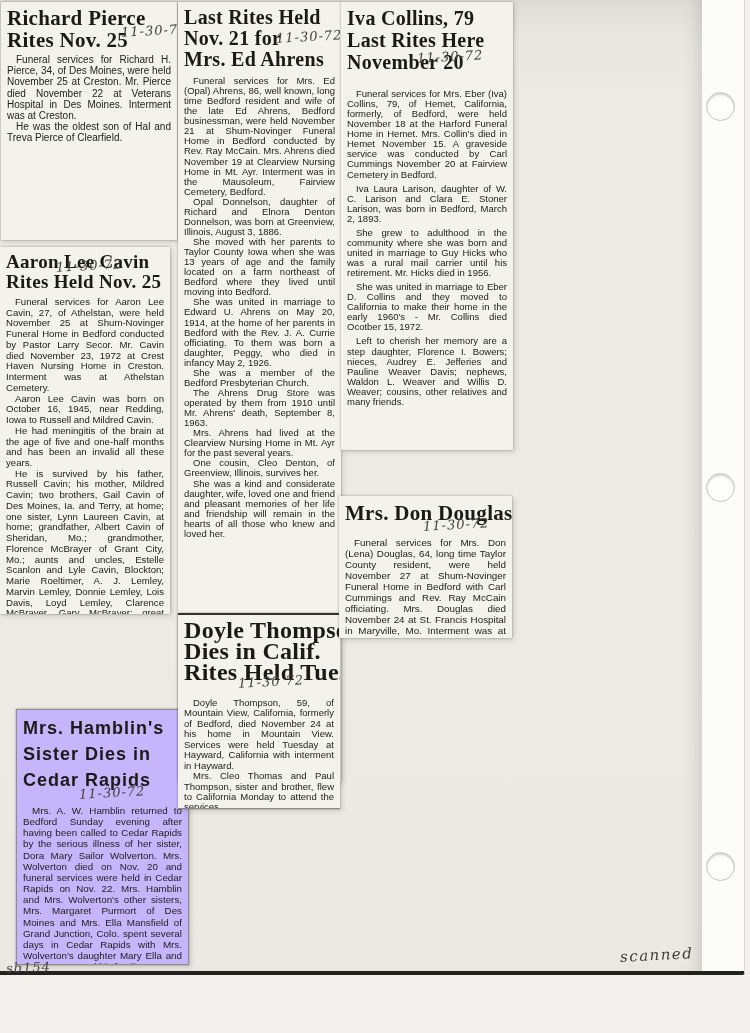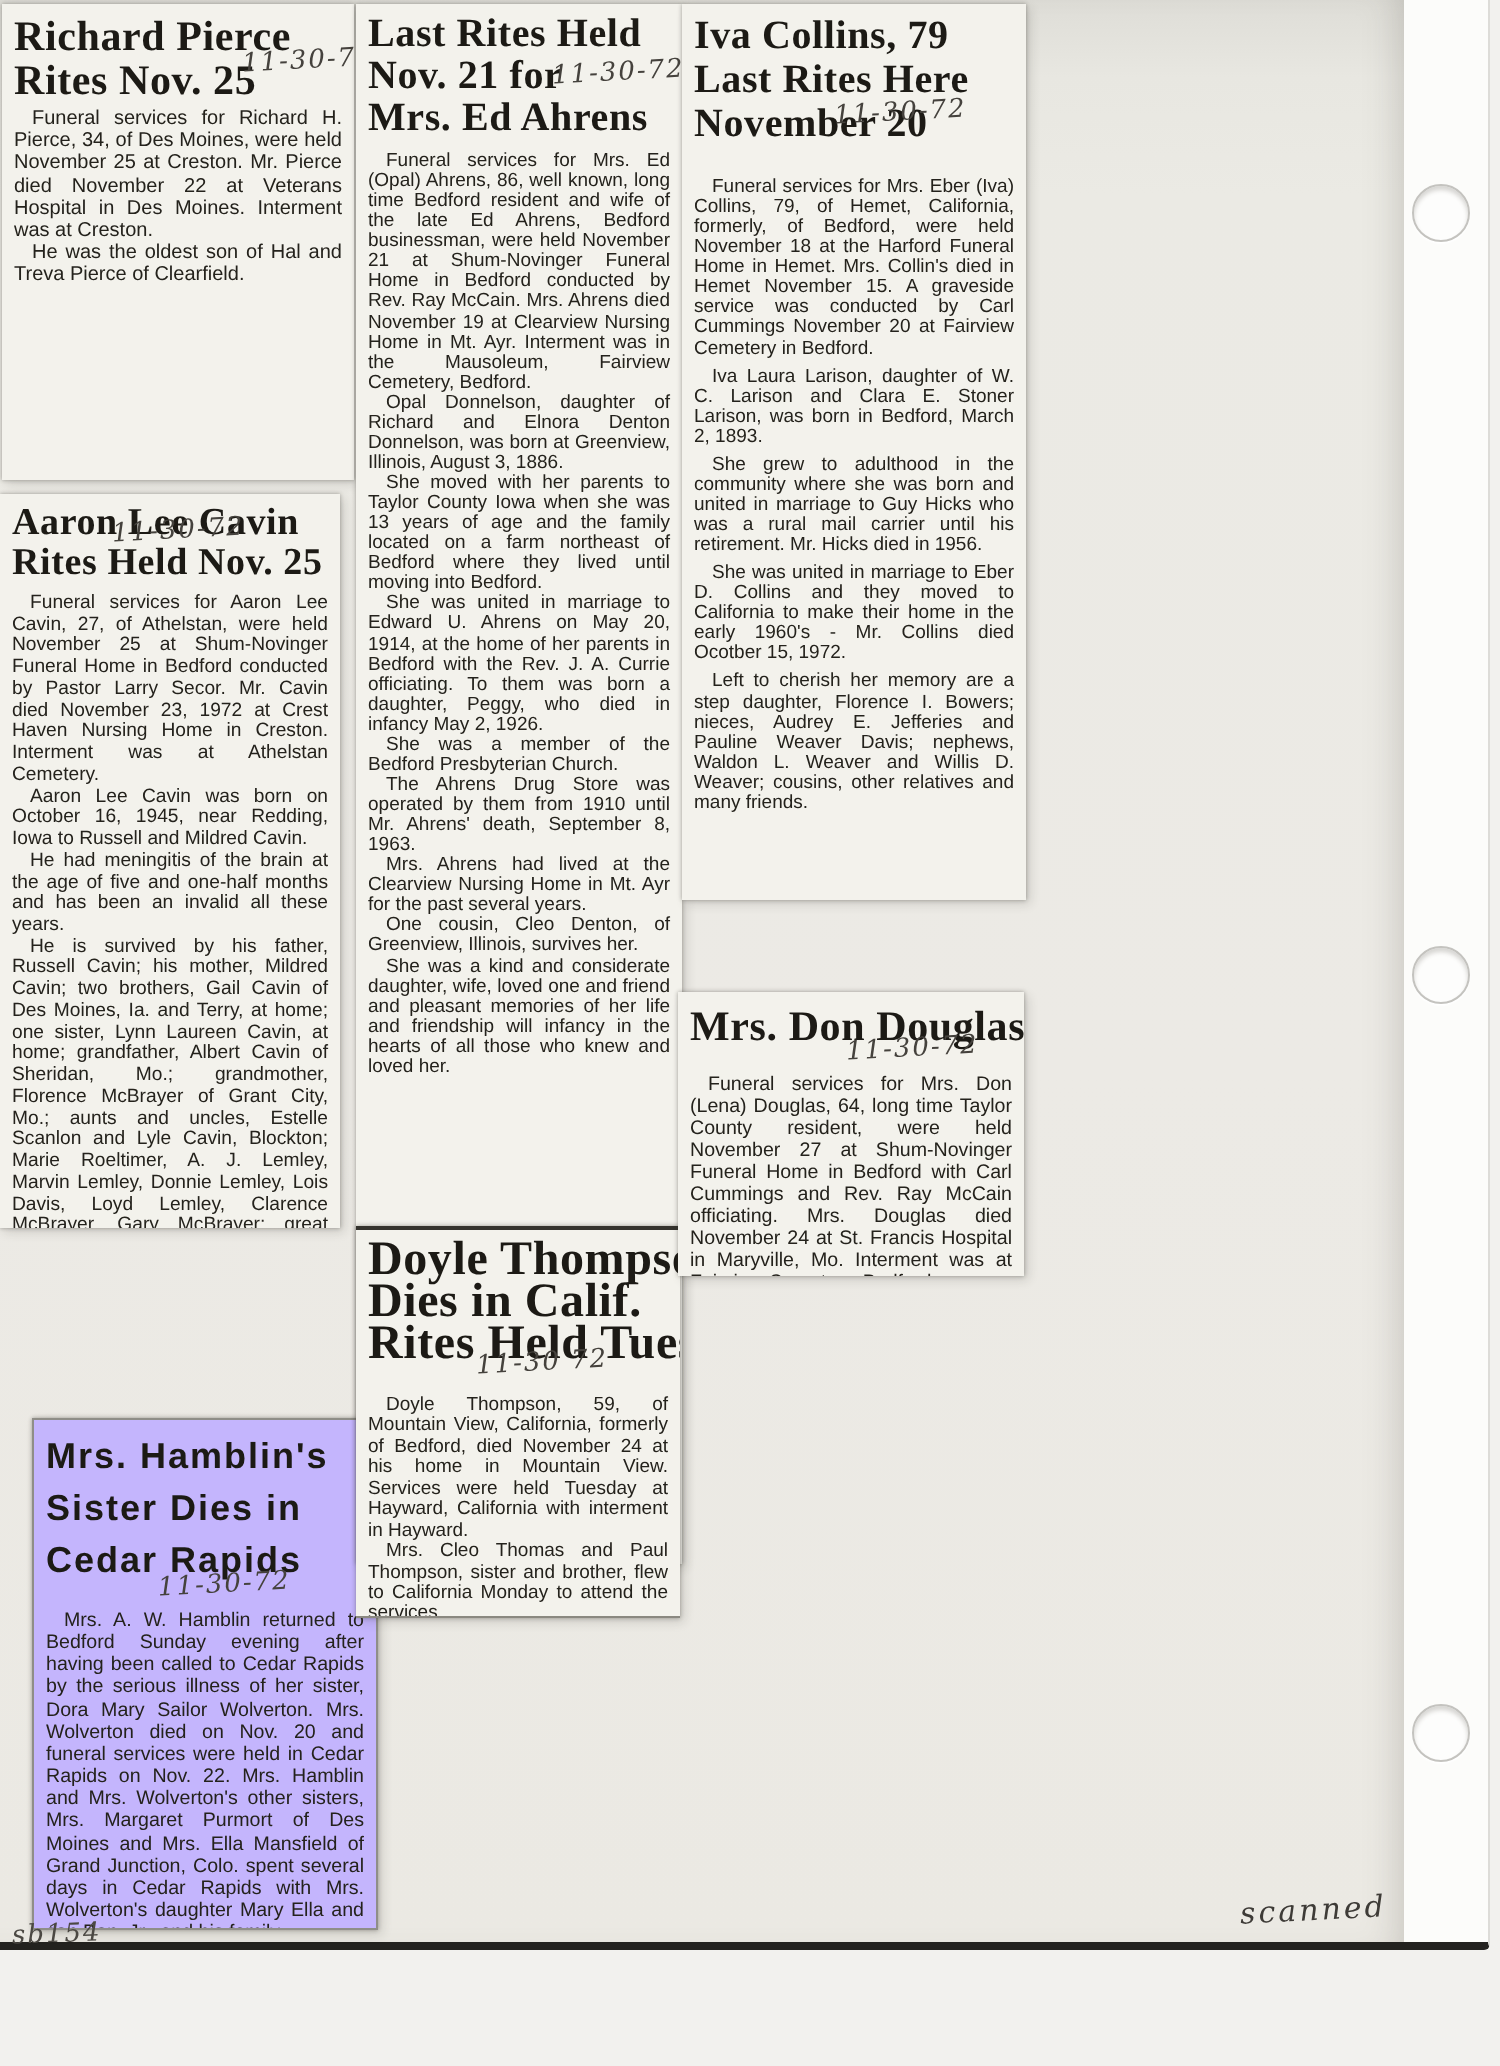--- a/index.html
+++ b/index.html
@@ -123,21 +123,21 @@
   </h2>
   <span class="hw date-ahrens">11-30-72</span>
   <p>Funeral services for Mrs. Ed (Opal) Ahrens, 86, well known, long time Bedford resident and wife of the late Ed Ahrens, Bedford businessman, were held November 21 at Shum-Novinger Funeral Home in Bedford conducted by Rev. Ray McCain. Mrs. Ahrens died November 19 at Clearview Nursing Home in Mt. Ayr. Interment was in the Mausoleum, Fairview Cemetery, Bedford.</p>
   <p>Opal Donnelson, daughter of Richard and Elnora Denton Donnelson, was born at Greenview, Illinois, August 3, 1886.</p>
   <p>She moved with her parents to Taylor County Iowa when she was 13 years of age and the family located on a farm northeast of Bedford where they lived until moving into Bedford.</p>
   <p>She was united in marriage to Edward U. Ahrens on May 20, 1914, at the home of her parents in Bedford with the Rev. J. A. Currie officiating. To them was born a daughter, Peggy, who died in infancy May 2, 1926.</p>
   <p>She was a member of the Bedford Presbyterian Church.</p>
   <p>The Ahrens Drug Store was operated by them from 1910 until Mr. Ahrens' death, September 8, 1963.</p>
   <p>Mrs. Ahrens had lived at the Clearview Nursing Home in Mt. Ayr for the past several years.</p>
   <p>One cousin, Cleo Denton, of Greenview, Illinois, survives her.</p>
-  <p>She was a kind and considerate daughter, wife, loved one and friend and pleasant memories of her life and friendship will infancy in the hearts of all those who knew and loved her.</p>
+  <p>She was a kind and considerate daughter, wife, loved one and friend and pleasant memories of her life and friendship will remain in the hearts of all those who knew and loved her.</p>
 </article>
 
 <article class="clip clip-thompson">
   <h2>
     <span class="hl">Doyle Thompson</span>
     <span class="hl">Dies in Calif.</span>
     <span class="hl">Rites Held Tues.</span>
   </h2>
   <span class="hw date-thompson">11-30 72</span>
   <p>Doyle Thompson, 59, of Mountain View, California, formerly of Bedford, died November 24 at his home in Mountain View. Services were held Tuesday at Hayward, California with interment in Hayward.</p>

